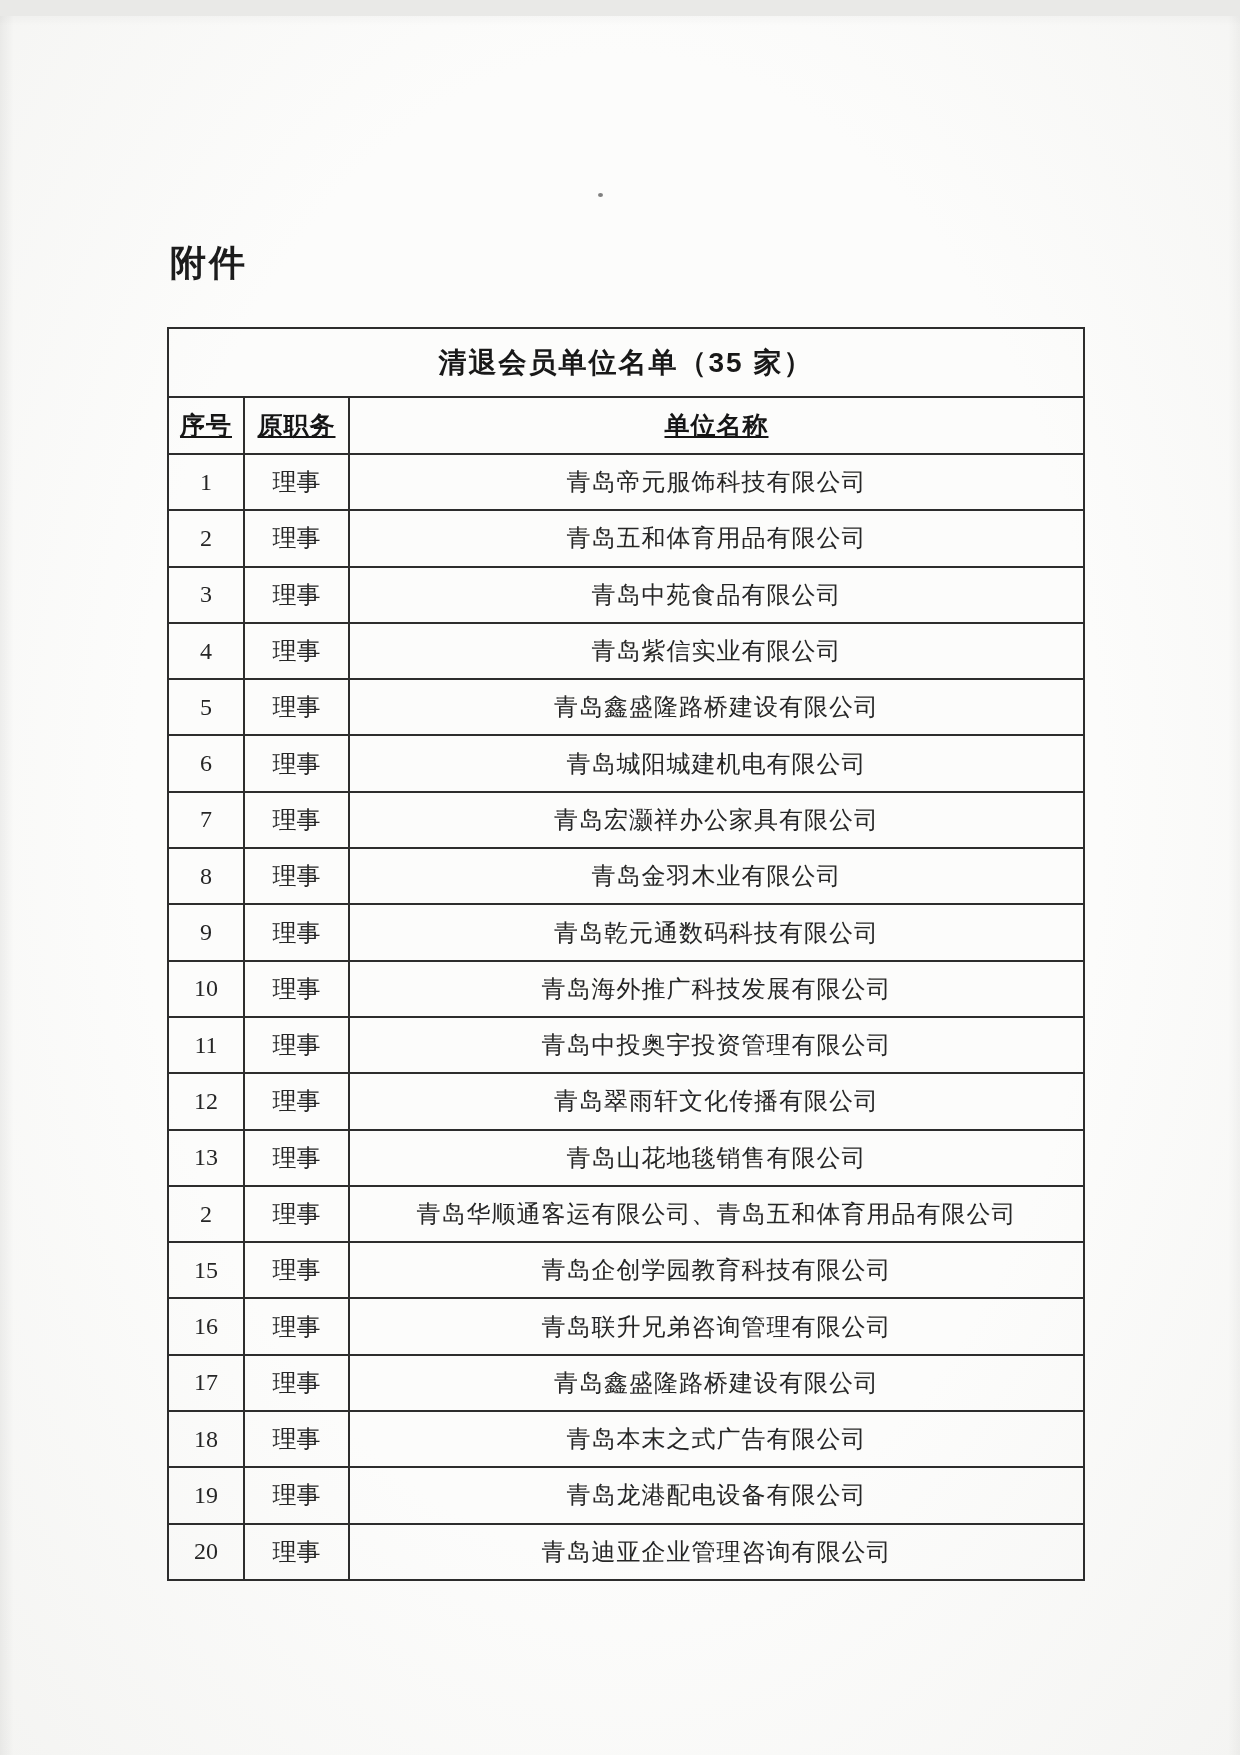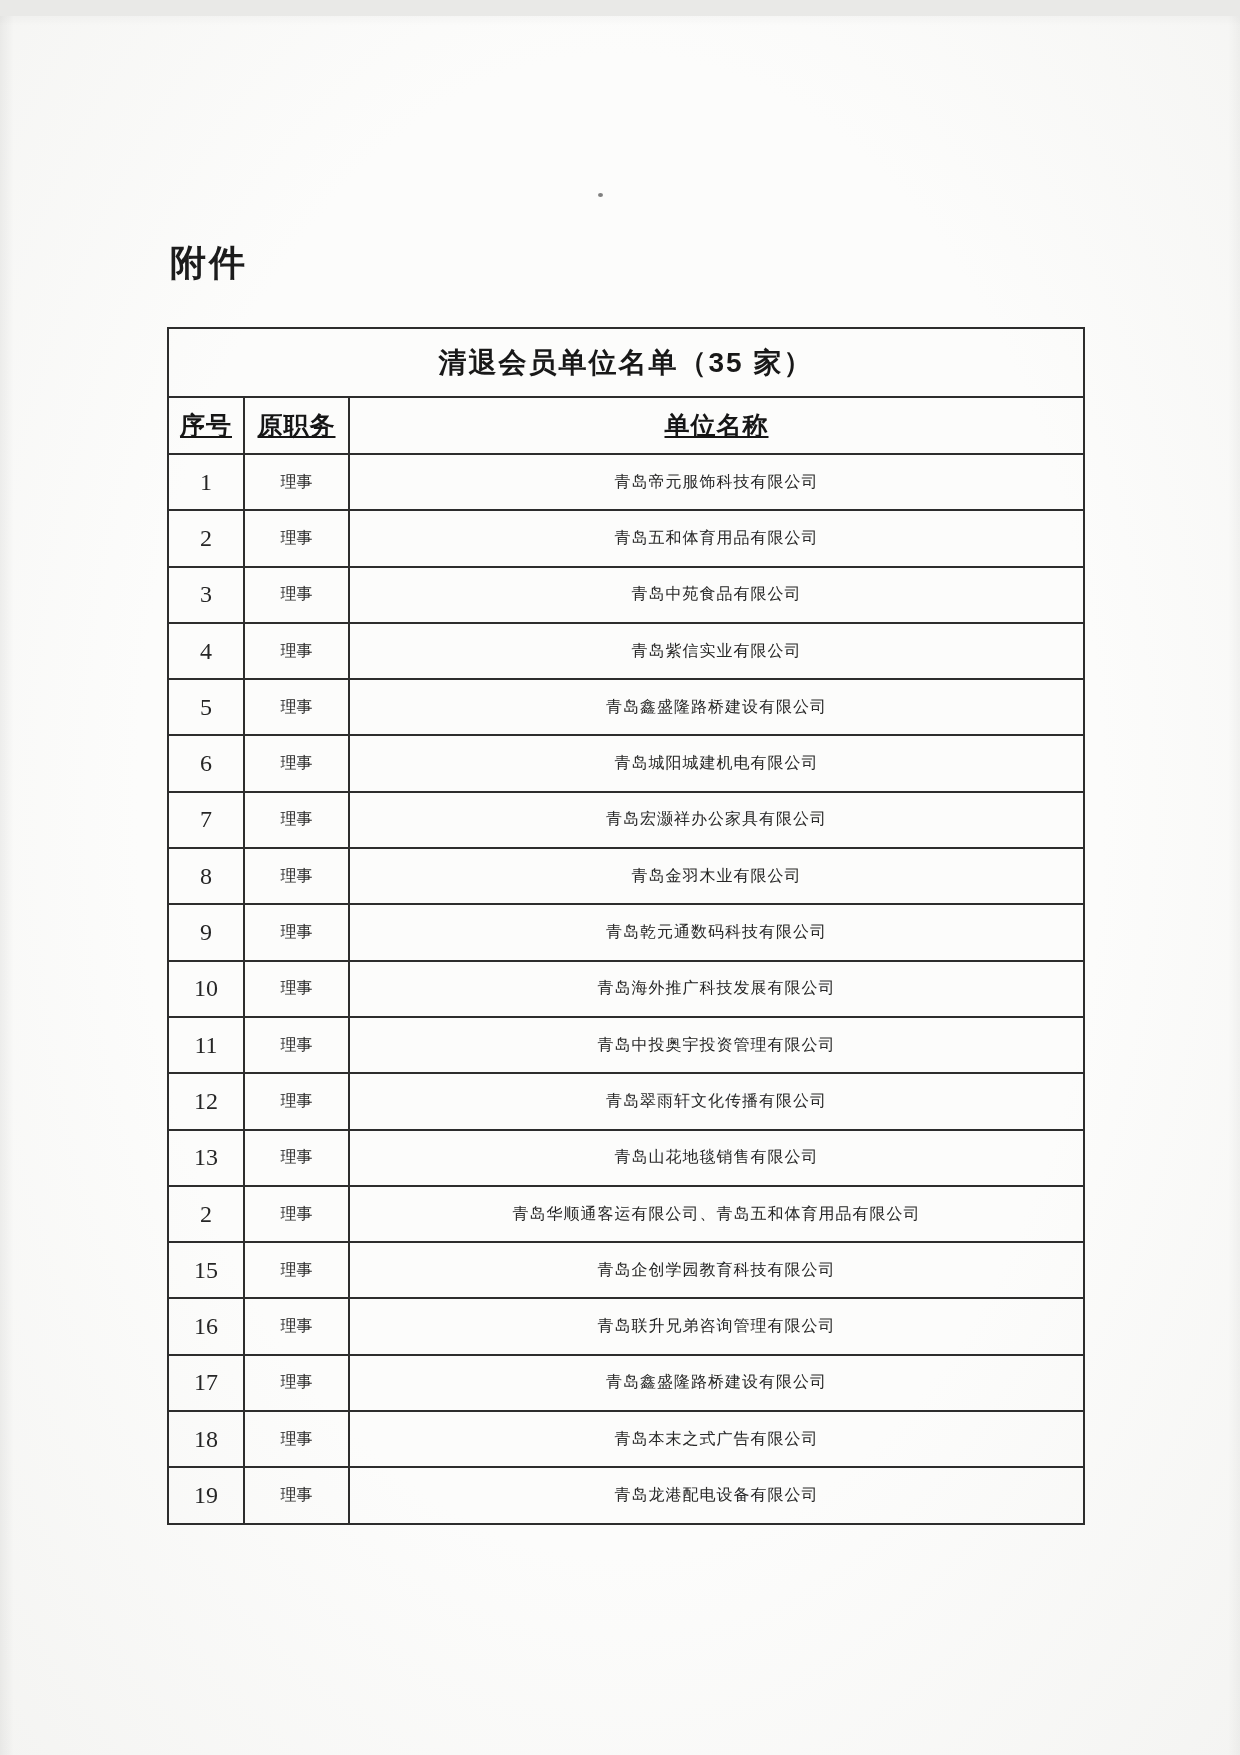--- a/index.html
+++ b/index.html
@@ -74,21 +74,21 @@
   .header-row th {
     height: 55px;
     font-weight: 700;
     font-size: 25px;
     letter-spacing: 1px;
     color: #161616;
     text-decoration: underline;
   }
   .data-row td {
     height: 54.3px;
-    font-size: 16px;
+    font-size: 24px;
     font-weight: 400;
     color: #262626;
   }
   .data-row td.cell-no {
     font-size: 24px;
     letter-spacing: 0;
   }
   .data-row td.cell-name {
     letter-spacing: 1px;
   }
@@ -206,15 +206,20 @@
       <tr class="data-row">
         <td class="cell-no">18</td>
         <td class="cell-pos">理事</td>
         <td class="cell-name">青岛本末之式广告有限公司</td>
       </tr>
       <tr class="data-row">
         <td class="cell-no">19</td>
         <td class="cell-pos">理事</td>
         <td class="cell-name">青岛龙港配电设备有限公司</td>
       </tr>
+      <tr class="data-row">
+        <td class="cell-no">20</td>
+        <td class="cell-pos">理事</td>
+        <td class="cell-name">青岛迪亚企业管理咨询有限公司</td>
+      </tr>
     </tbody>
   </table>
 </div>
 
 </body></html>

